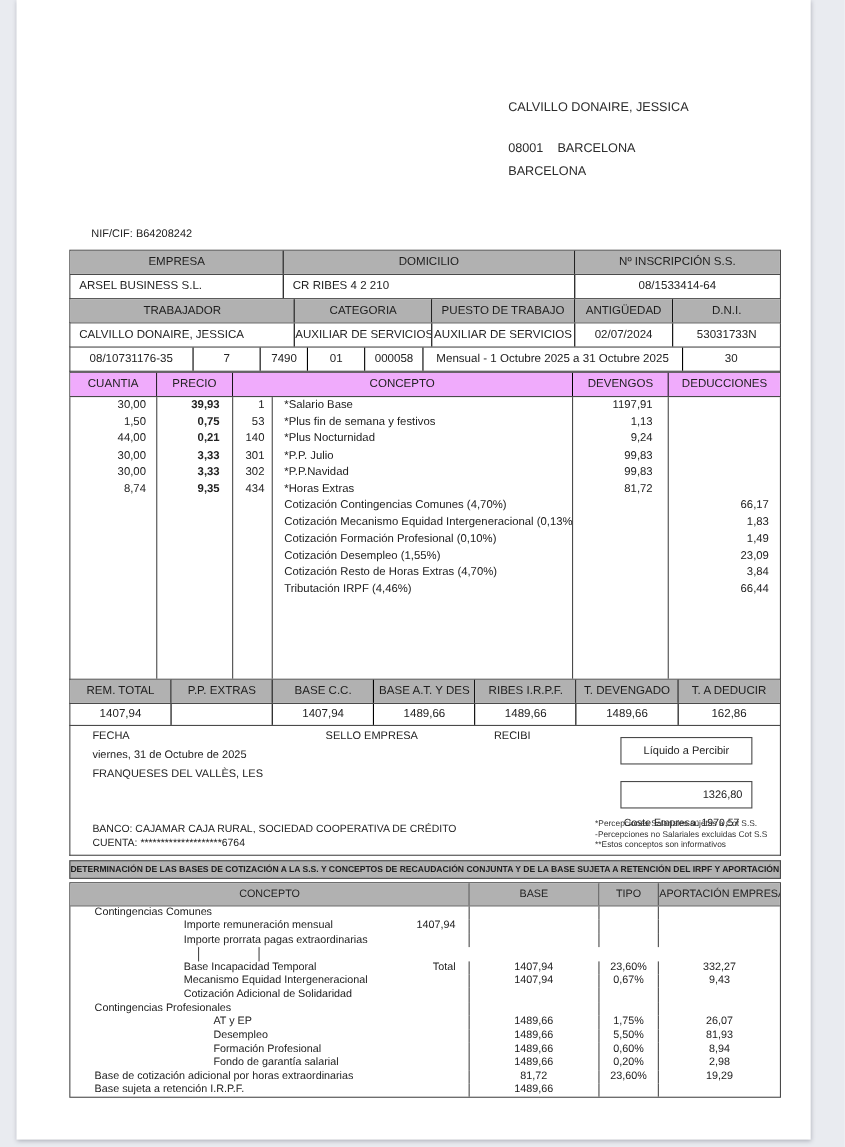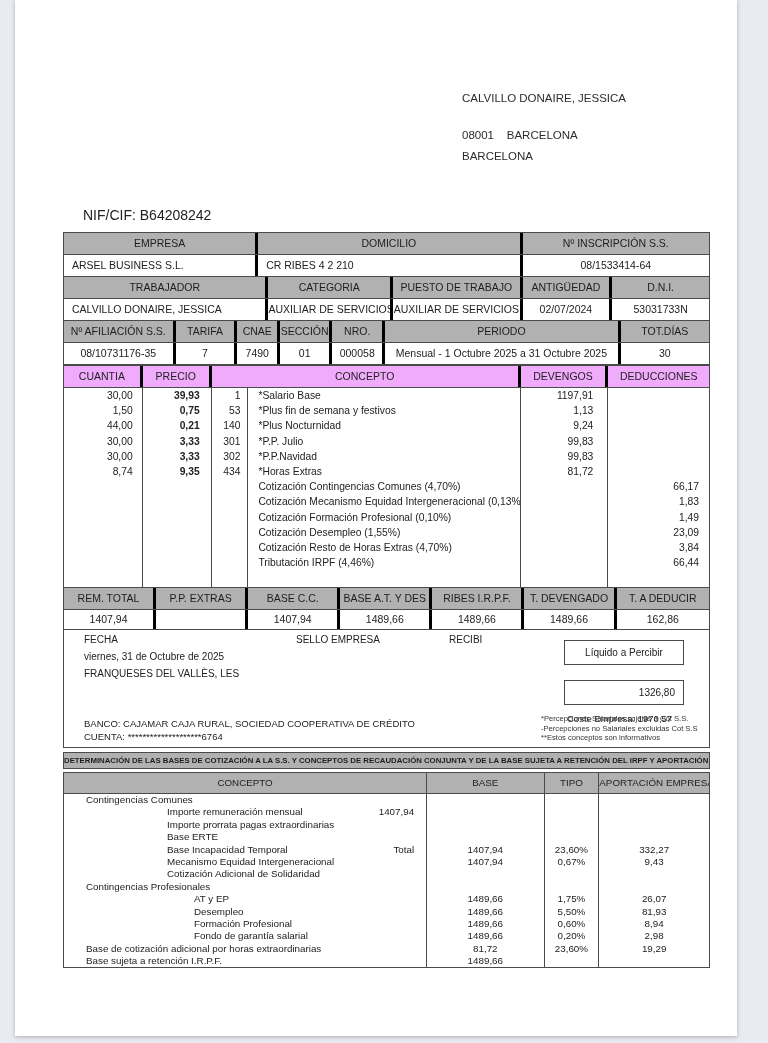--- a/index.html
+++ b/index.html
@@ -13,40 +13,40 @@
   .page {
     position:absolute; left:15px; top:0;
     width:722px; height:1036px;
     background:#ffffff;
     box-shadow:0 1px 4px rgba(60,64,80,.35);
     overflow:hidden;
   }
   .addressee { margin:88px 0 0 447px; font-size:11.5px; color:#2c2c2c; }
   .addressee .name { margin-bottom:16px; }
   .addressee div { line-height:21px; white-space:pre; }
-  .nif { margin:40px 0 0 68px; font-size:14px; }
+  .nif { margin:40px 0 0 68px; font-size:10px; }
   .doc { margin:9px 0 0 48px; width:647px; font-size:10.5px; }
 
   
   .row { display:flex; width:100%; border:1px solid #4a4a4a; border-top:none; }
   .row.first { border-top:1px solid #4a4a4a; }
   .cell {
     height:21px; line-height:20px;
-    border-right:3px solid #000000;
+    border-right:1px solid #000000;
     overflow:hidden; white-space:nowrap;
     text-align:center;
   }
   .cell:last-child { border-right:none; }
   .hdr .cell { background:#b1b1b1; color:#1d1d1d; }
   .left { text-align:left; padding-left:8px; }
 
   
   .earn-hdr { display:flex; border:1px solid #4a4a4a; }
   .earn-hdr .cell { background:#f0abfc; }
-  .earn-body { display:flex; height:200px; border:1px solid #4a4a4a; border-top:none; }
+  .earn-body { display:flex; height:257px; border:1px solid #4a4a4a; border-top:none; }
   .ecol { border-right:1px solid #4a4a4a; height:100%; overflow:hidden; }
   .ecol:last-child { border-right:none; }
   .eline { height:15.2px; line-height:15.2px; white-space:nowrap; overflow:hidden; font-size:10.3px; }
   .ar { text-align:right; }
   .c-cuantia { flex:0 0 12.2%; } .c-cuantia .eline { padding-right:9px; }
   .c-precio  { flex:0 0 10.7%; } .c-precio .eline { padding-right:11px;font-weight:bold; }
   .c-code    { flex:0 0 5.7%; }  .c-code .eline { padding-right:7px; }
   .c-conc    { flex:0 0 42.2%; } .c-conc .eline { padding-left:10px; }
   .c-dev     { flex:0 0 13.6%; } .c-dev .eline { padding-right:14px; }
   .c-ded     { flex:1; }         .c-ded .eline { padding-right:10px; }
@@ -124,29 +124,20 @@
       <div class="cell" style="flex:1">D.N.I.</div>
     </div>
     <div class="row">
       <div class="cell left" style="flex:0 0 31.7%">CALVILLO DONAIRE, JESSICA</div>
       <div class="cell" style="flex:0 0 19.3%">AUXILIAR DE SERVICIOS</div>
       <div class="cell" style="flex:0 0 20.1%">AUXILIAR DE SERVICIOS</div>
       <div class="cell" style="flex:0 0 13.9%">02/07/2024</div>
       <div class="cell" style="flex:1">53031733N</div>
     </div>
 
-    <div class="row hdr">
-      <div class="cell" style="flex:0 0 17.3%">Nº AFILIACIÓN S.S.</div>
-      <div class="cell" style="flex:0 0 9.6%">TARIFA</div>
-      <div class="cell" style="flex:0 0 6.6%">CNAE</div>
-      <div class="cell" style="flex:0 0 8.1%">SECCIÓN</div>
-      <div class="cell" style="flex:0 0 8.2%">NRO.</div>
-      <div class="cell" style="flex:0 0 36.5%">PERIODO</div>
-      <div class="cell" style="flex:1">TOT.DÍAS</div>
-    </div>
     <div class="row">
       <div class="cell" style="flex:0 0 17.3%">08/10731176-35</div>
       <div class="cell" style="flex:0 0 9.6%">7</div>
       <div class="cell" style="flex:0 0 6.6%">7490</div>
       <div class="cell" style="flex:0 0 8.1%">01</div>
       <div class="cell" style="flex:0 0 8.2%">000058</div>
       <div class="cell" style="flex:0 0 36.5%">Mensual - 1 Octubre 2025 a 31 Octubre 2025</div>
       <div class="cell" style="flex:1">30</div>
     </div>
 
@@ -322,24 +313,20 @@
             <div class="dcell d-conc">
               <div class="d-label" style="padding-left: 103px;">Importe prorrata pagas extraordinarias</div>
               <div class="d-mid"></div>
             </div>
             <div class="dcell d-base"></div>
             <div class="dcell d-tipo"></div>
             <div class="dcell d-apo"></div>
           </div>
 
           <div class="drow">
-            <div class="dcell d-conc">
-              <div class="d-label" style="padding-left: 103px;">Base ERTE</div>
-              <div class="d-mid"></div>
-            </div>
             <div class="dcell d-base"></div>
             <div class="dcell d-tipo"></div>
             <div class="dcell d-apo"></div>
           </div>
 
           <div class="drow">
             <div class="dcell d-conc">
               <div class="d-label" style="padding-left: 103px;">Base Incapacidad Temporal</div>
               <div class="d-mid">Total</div>
             </div>

